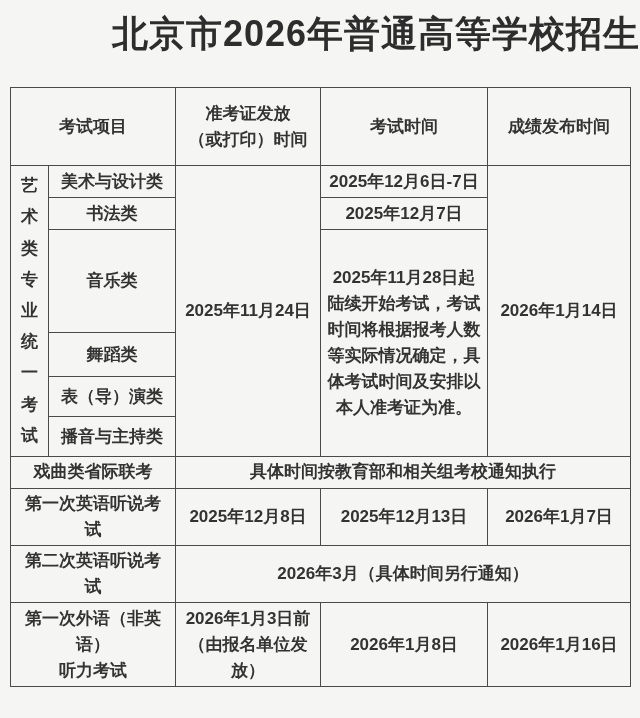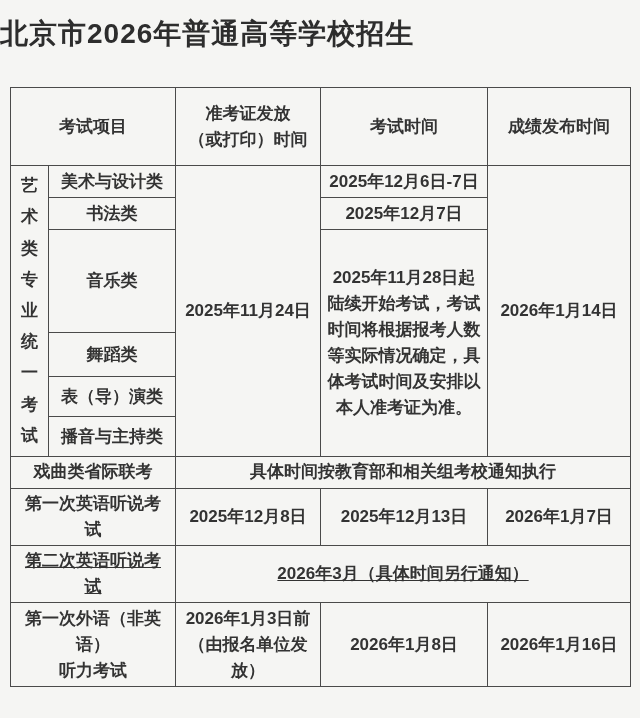--- a/index.html
+++ b/index.html
@@ -5,22 +5,22 @@
   html,body{margin:0;padding:0;}
   body{
     width:640px;height:718px;
     background:#f5f5f3;
     font-family:"Liberation Sans","DejaVu Sans",sans-serif;
     color:#333333;
     overflow:hidden;
   }
   .title-wrap{
     padding-top:14px;
-    text-align:left;
-    font-size:28px;
+    text-align:right;
+    font-size:36px;
     font-weight:700;
     line-height:40px;
     color:#2d2d2d;
     letter-spacing:1px;
   }
   table.sched{
     margin:33px 0 0 10px;
     width:620px;
     border-collapse:collapse;
     table-layout:fixed;
@@ -39,21 +39,21 @@
   table.sched th{font-weight:700;}
   .h-header{height:78px;padding-left:32px;}
   .h-r1{height:32px;}
   .h-r2{height:32px;margin-top:44px;}
   .h-r3{height:103px;}
   .h-r4{height:44px;}
   .h-r5{height:40px;}
   .h-r6{height:40px;}
   .h-r7{height:32px;font-family:Liberation Mono, monospace;}
   .h-r8{height:33px;}
-  .h-r9{height:34px;text-decoration:underline;}
+  .h-r9{height:34px;}
   .h-r10{height:84px;}
   .two-line{line-height:34px;}
   .vertical-label{
     display:flex;
     flex-direction:column;
     justify-content:space-evenly;
     align-items:center;
     height:286px;
     font-size:17px;
     font-weight:600;

